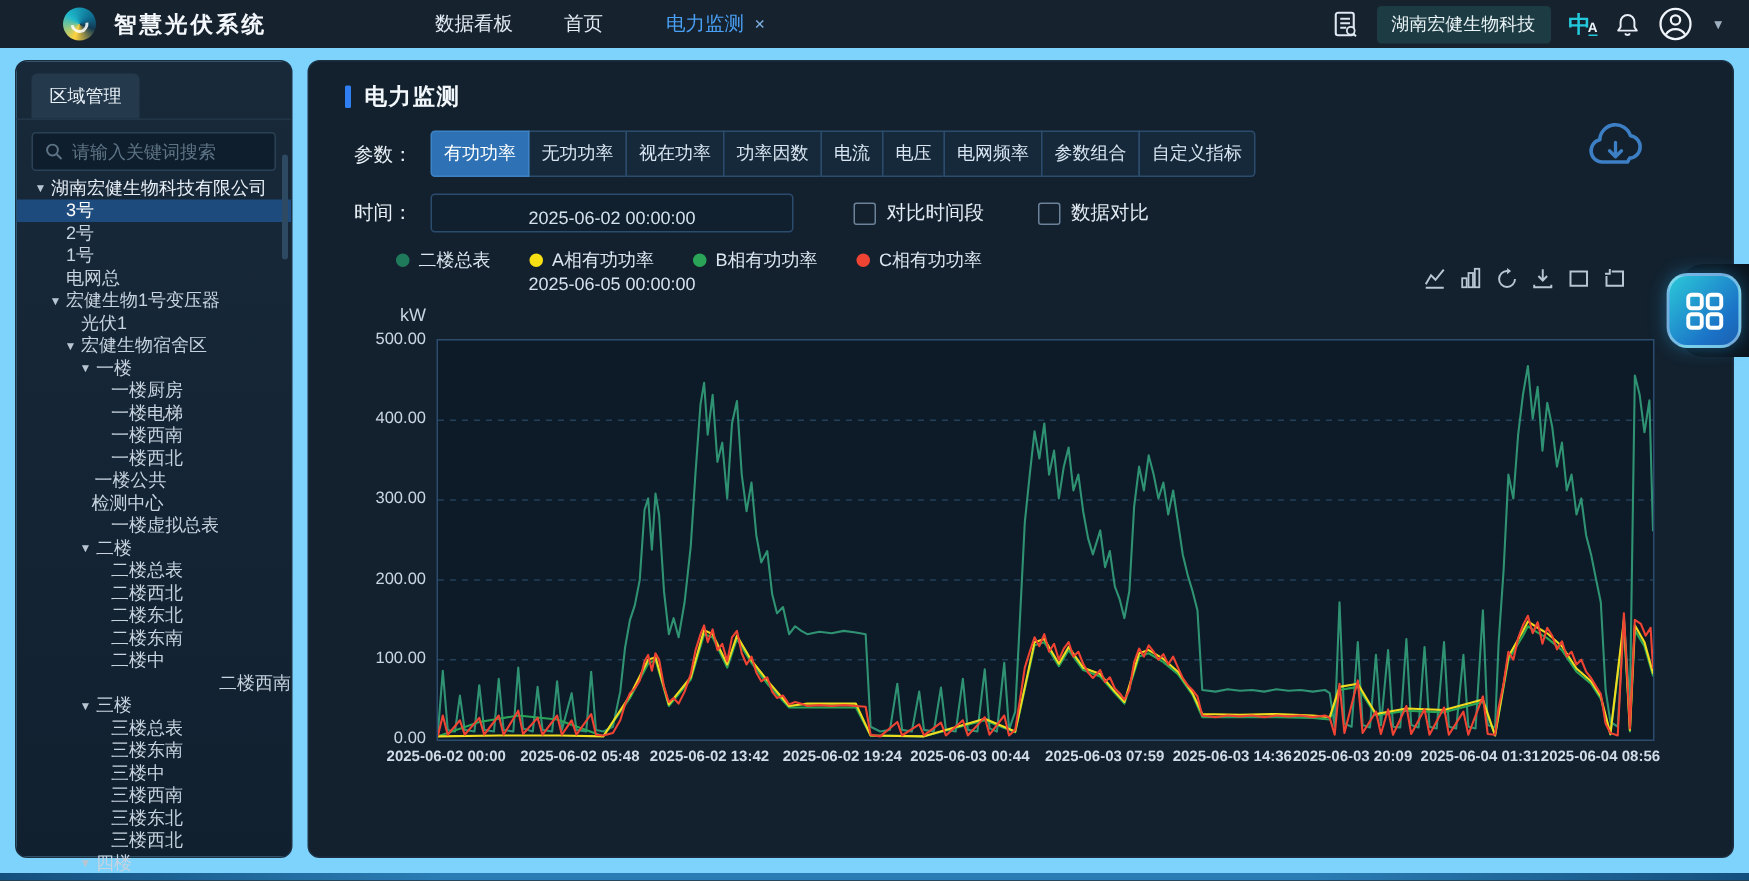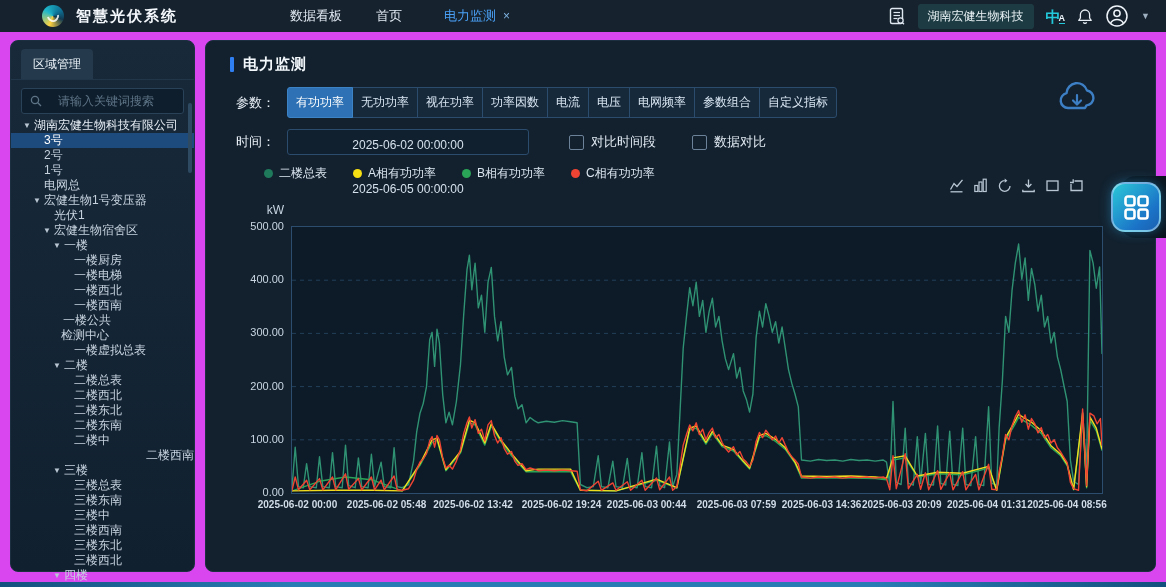--- a/index.html
+++ b/index.html
@@ -1,16 +1,16 @@
 <!DOCTYPE html>
 <html><head>
 <meta charset="utf-8">
 <style>
   html,body{margin:0;padding:0;background:#06090e;}
-  .app{position:relative;width:1166px;height:587px;background:#d946ef;overflow:hidden;
+  .app{position:relative;width:1166px;height:587px;background:#7dd3fc;overflow:hidden;
        font-family:"Liberation Sans","DejaVu Sans",sans-serif;color:#dfe8f1;}
   
   .hdr{position:absolute;left:0;top:0;width:1166px;height:32px;background:#16222e;
        display:flex;align-items:center;padding-left:42px;box-sizing:border-box;}
   .logo{width:22px;height:22px;border-radius:50%;flex:0 0 auto;
         background:conic-gradient(from 200deg,#ffd23f,#1fb9cc 30%,#0e6f93 60%,#123a52 75%,#ffd23f);
         position:relative;}
   .logo::after{content:"";position:absolute;left:5px;top:5px;width:12px;height:12px;border-radius:50%;
         border:2px solid rgba(255,255,255,.85);border-top-color:transparent;border-left-color:transparent;
         transform:rotate(35deg);box-sizing:border-box;}
@@ -27,21 +27,21 @@
   
   .sidebar{position:absolute;left:10px;top:40px;width:185px;height:532px;border-radius:8px;
            background:linear-gradient(180deg,#18293a,#10202f);box-sizing:border-box;border:1px solid #1c2f41;}
   .main{position:absolute;left:205px;top:40px;width:951px;height:532px;border-radius:8px;
         background:#13212e;box-sizing:border-box;border:1px solid #1c2f41;}
   
   .side-tabbar{border-bottom:1px solid #223649;padding:8px 0 0 10px;height:30px;box-sizing:content-box;}
   .side-tab{display:inline-block;background:#24394c;color:#ecf3f9;font-size:12px;
             padding:7px 12px 6px;border-radius:4px 4px 0 0;}
   .search{margin:8px 10px 0;height:24px;border:1px solid #2a4257;border-radius:3px;background:#0f1e2c;
-          display:flex;align-items:center;gap:16px;padding:0 8px;color:#5d7487;font-size:12px;}
+          display:flex;align-items:center;gap:6px;padding:0 8px;color:#5d7487;font-size:12px;}
   .tree{padding-top:4px;}
   .trow{display:flex;align-items:center;height:15px;font-size:12px;color:#c7d3df;white-space:nowrap;cursor:default;}
   .trow .arr{width:11px;font-size:8px;color:#b9c6d2;flex:0 0 auto;}
   .trow.root{color:#e9eff6;}
   .trow.sel{background:#1e4b7d;color:#ffffff;}
   .side-thumb{position:absolute;right:2px;top:62px;width:4px;height:70px;border-radius:2px;background:#2e4a63;}
   
   .ptitle{position:absolute;left:24px;top:14px;display:flex;align-items:center;gap:9px;}
   .ptitle .bar{width:4px;height:15px;background:#2f7ef2;border-radius:1px;}
   .ptitle .txt{font-size:15px;font-weight:bold;color:#f3f8fc;letter-spacing:1px;}
@@ -171,24 +171,24 @@
           <span class="arr">▼</span>
           <span>一楼</span>
         </div>
         <div class="trow" style="padding-left: 63px;">
           <span>一楼厨房</span>
         </div>
         <div class="trow" style="padding-left: 63px;">
           <span>一楼电梯</span>
         </div>
         <div class="trow" style="padding-left: 63px;">
+          <span>一楼西南</span>
+        </div>
+        <div class="trow" style="padding-left: 63px;">
           <span>一楼西北</span>
-        </div>
-        <div class="trow" style="padding-left: 63px;">
-          <span>一楼西南</span>
         </div>
         <div class="trow" style="padding-left: 52px;">
           <span>一楼公共</span>
         </div>
         <div class="trow" style="padding-left: 50px;">
           <span>检测中心</span>
         </div>
         <div class="trow" style="padding-left: 63px;">
           <span>一楼虚拟总表</span>
         </div>

